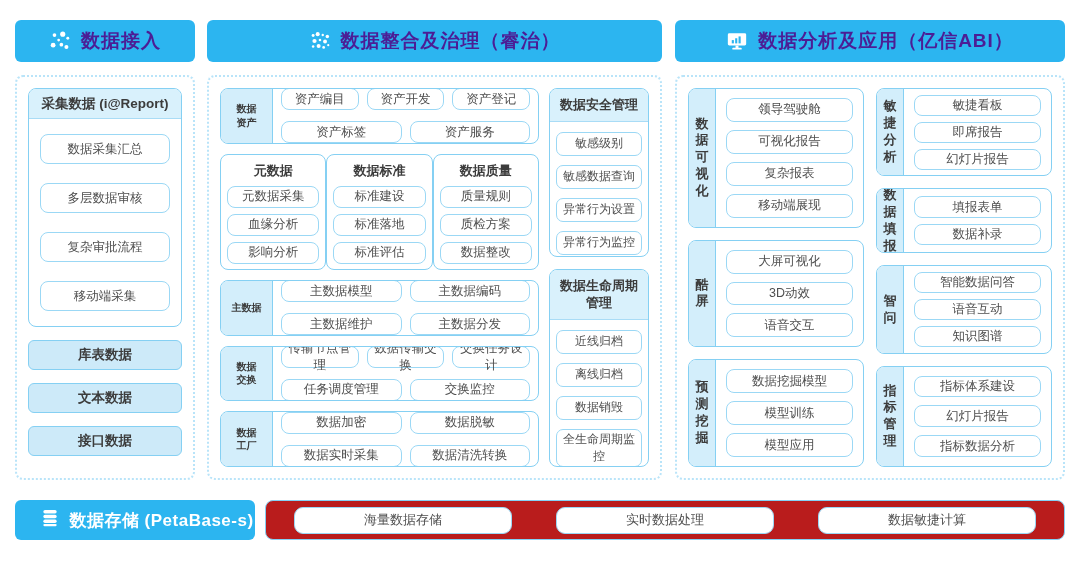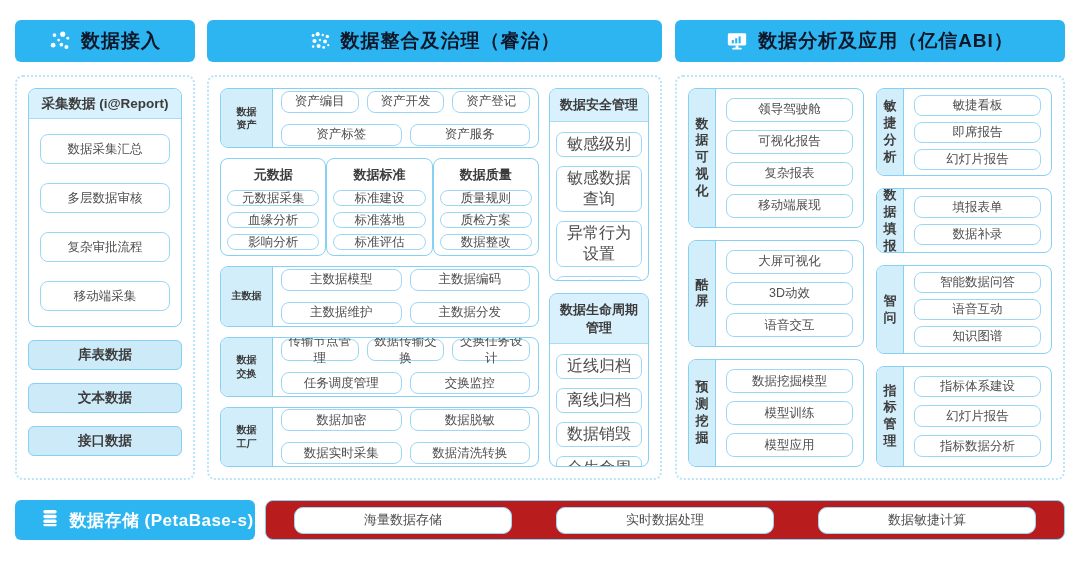--- a/index.html
+++ b/index.html
@@ -13,21 +13,21 @@
     --txt:#3c3c3c;
     --txt-item:#4e4e4e;
   }
   *{box-sizing:border-box;}
   body{margin:0;background:#ffffff;}
   .canvas{position:relative;width:1080px;height:563px;background:#fff;
     font-family:"Liberation Sans","DejaVu Sans",sans-serif;color:var(--txt);overflow:hidden;}
 
   
   .hdr{position:absolute;top:20px;height:42px;background:var(--accent);border-radius:6px;
-    color:#0f172a;display:flex;align-items:center;justify-content:center;gap:10px;
+    color:#4c1d95;display:flex;align-items:center;justify-content:center;gap:10px;
     font-size:19px;font-weight:700;letter-spacing:1px;}
   .hdr svg{display:block;}
   #hdr-access{left:15px;width:180px;}
   #hdr-gov{left:207px;width:455px;}
   #hdr-ana{left:675px;width:390px;}
 
   
   .panel{position:absolute;top:75px;height:405px;border:2px dotted var(--bd-dot);border-radius:8px;background:#fff;}
   #panel-access{left:15px;width:180px;padding:11px;display:flex;flex-direction:column;gap:13px;}
   #panel-gov{left:207px;width:455px;padding:11px;display:flex;gap:10px;}
@@ -55,27 +55,27 @@
     display:flex;align-items:center;justify-content:center;font-size:10px;font-weight:700;text-align:center;}
   .row-label .w2{width:2em;word-break:break-all;line-height:1.35;}
   .row-label .w3{width:auto;}
   .row-items{flex:1;display:flex;flex-direction:column;justify-content:center;gap:11px;padding:5px 8px;}
   .iline{display:flex;gap:8px;}
   .iline .ibox{flex:1;height:22px;font-size:12.5px;}
   .mini-row{display:flex;}
   .mini-card{flex:1;border:1.5px solid var(--bd-solid);border-radius:8px;background:#fff;
     padding:5px 6px;display:flex;flex-direction:column;gap:6px;}
   .mini-title{text-align:center;font-size:13px;font-weight:700;line-height:16px;padding:3px 0 1px;}
-  .mini-card .ibox{height:16px;}
+  .mini-card .ibox{height:22px;}
   .side-card{border:1.5px solid var(--bd-solid);border-radius:8px;background:#fff;overflow:hidden;
     display:flex;flex-direction:column;}
   .side-title{background:var(--fill-title);border-bottom:1.5px solid #a9dcf6;padding:7px 4px;
     text-align:center;font-size:13px;font-weight:700;line-height:1.35;}
   .side-body{padding:10px 6px;display:flex;flex-direction:column;gap:9px;}
-  .side-body .ibox{min-height:24px;font-size:16px;border-radius:7px;}
+  .side-body .ibox{min-height:24px;font-size:12px;border-radius:7px;}
 
   
   .ana-col{flex:1;display:flex;flex-direction:column;justify-content:space-between;gap:12px;}
   .group{display:flex;border:1.5px solid var(--bd-solid);border-radius:8px;background:#fff;overflow:hidden;}
   .g-label{flex:0 0 27px;background:var(--fill-label);border-right:1.5px solid var(--bd-solid);
     display:flex;align-items:center;justify-content:center;font-size:13px;font-weight:700;}
   .g-label span{width:1.05em;word-break:break-all;line-height:1.3;text-align:center;}
   .g-items{flex:1;display:flex;flex-direction:column;justify-content:center;gap:8px;padding:9px 10px;}
   .g-items .ibox{height:24px;}
   .compact .g-items{gap:6px;padding:7px 10px;}

